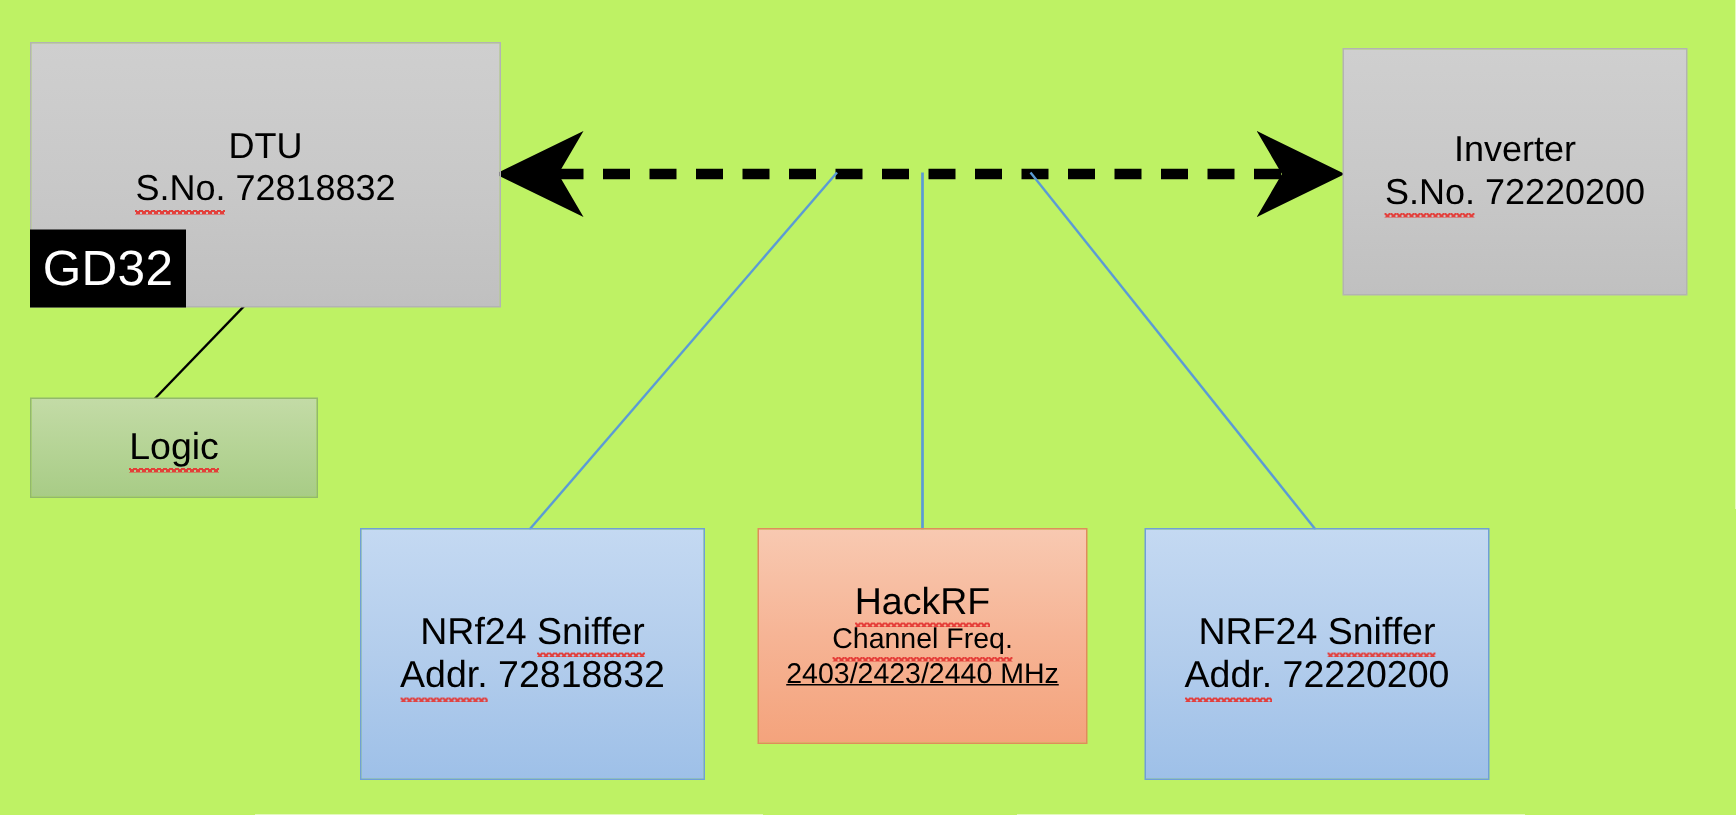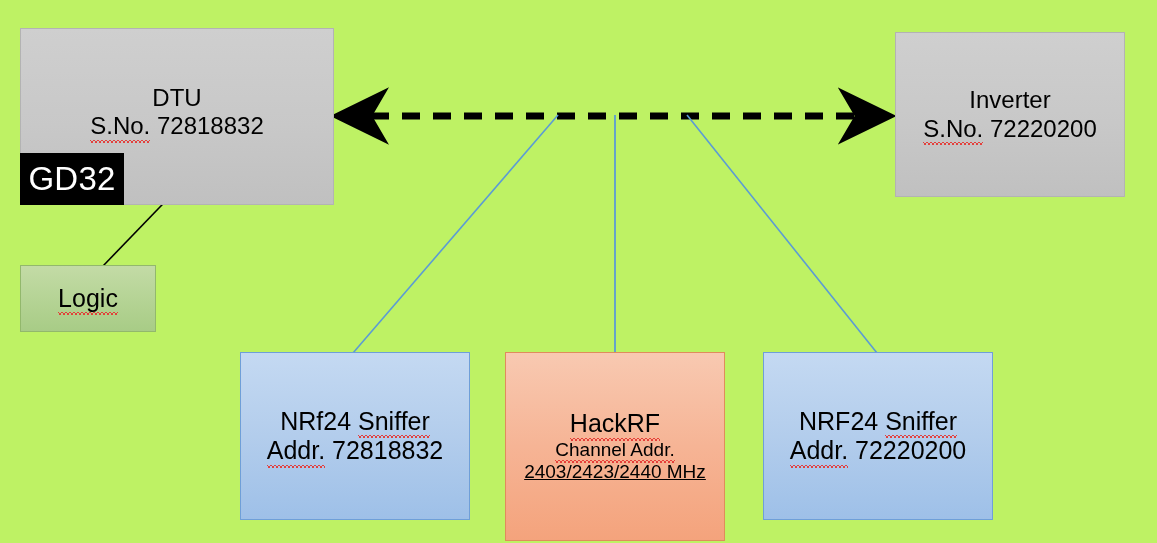--- a/index.html
+++ b/index.html
@@ -143,37 +143,37 @@
   <div class="box grey-box" id="dtu-box" style="left:20px; top:28px; width:314px; height:177px;">
     <div class="txt-row">DTU</div>
     <div class="txt-row line2"><span class="sq">S.No.</span> <span>72818832</span></div>
   </div>
 
   <div class="box chip-box" style="left:20px; top:153px; width:104px; height:52px;">
     <span>GD32</span>
   </div>
 
 
-  <div class="box green-box" style="left:20px; top:265px; width:136px; height:67px;">
+  <div class="box green-box" style="left:20px; top:265px; width:192px; height:67px;">
     <span class="sq">Logic</span>
   </div>
 
   <div class="box grey-box" style="left:895px; top:32px; width:230px; height:165px;">
     <div class="txt-row">Inverter</div>
     <div class="txt-row line2"><span class="sq">S.No.</span> <span>72220200</span></div>
   </div>
 
   <div class="box blue-box" style="left:240px; top:352px; width:230px; height:168px;">
     <div class="txt-row">NRf24&nbsp;<span class="sq">Sniffer</span></div>
     <div class="txt-row"><span class="sq">Addr.</span> <span>72818832</span></div>
   </div>
 
-  <div class="box orange-box" style="left:505px; top:352px; width:220px; height:189px;">
+  <div class="box orange-box" style="left:505px; top:352px; width:220px; height:144px;">
     <div class="txt-row t1"><span class="sq">HackRF</span></div>
-    <div class="txt-row t2"><span class="sq">Channel Addr.</span></div>
+    <div class="txt-row t2"><span class="sq">Channel Freq.</span></div>
     <div class="txt-row t3">2403/2423/2440 MHz</div>
   </div>
 
   <div class="box blue-box" style="left:763px; top:352px; width:230px; height:168px;">
     <div class="txt-row">NRF24&nbsp;<span class="sq">Sniffer</span></div>
     <div class="txt-row"><span class="sq">Addr.</span> <span>72220200</span></div>
   </div>
 
 </div>
 

